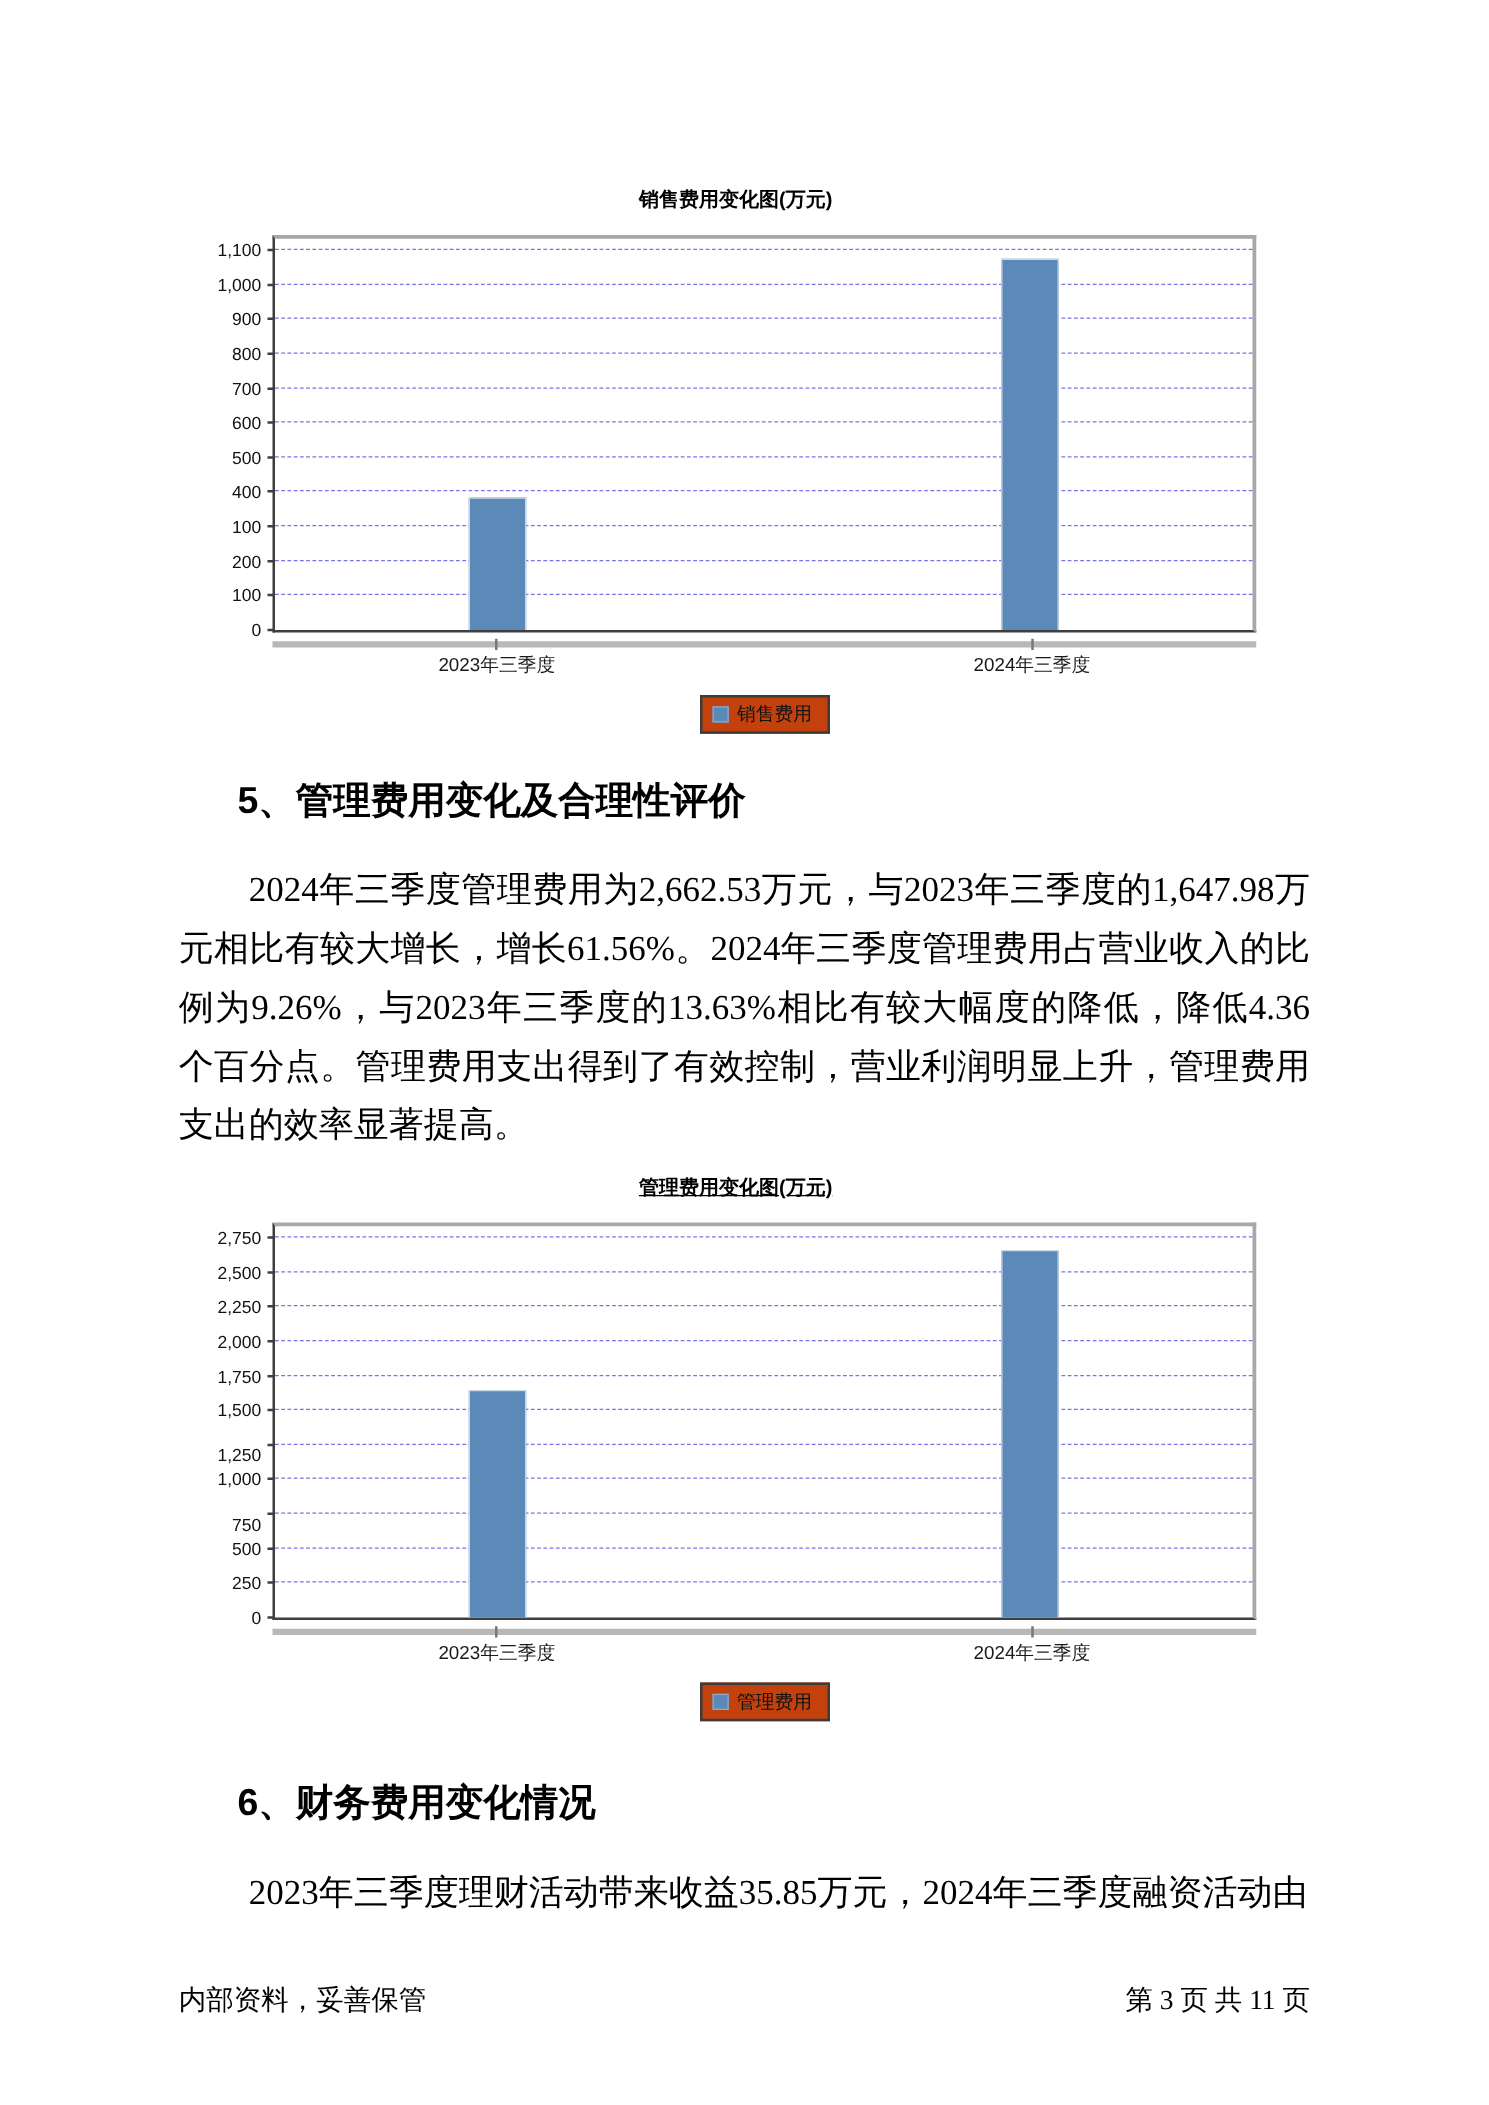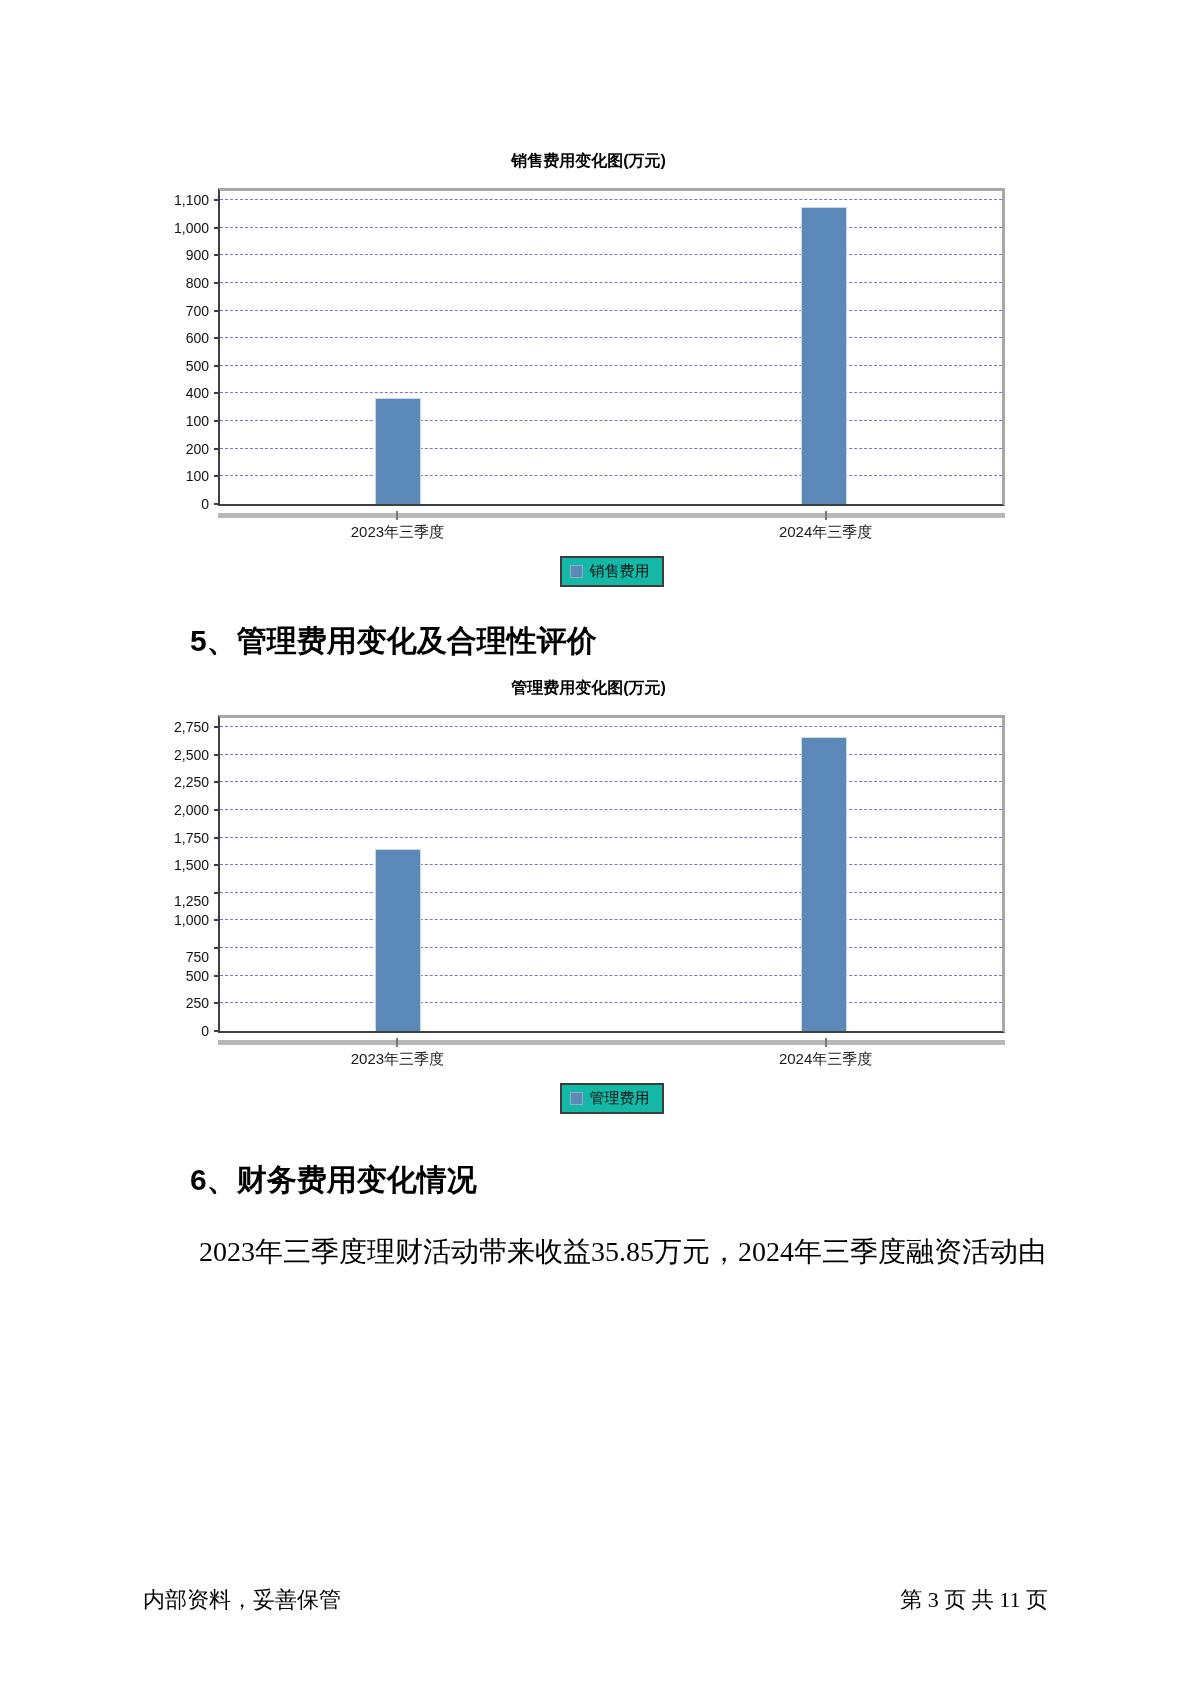--- a/index.html
+++ b/index.html
@@ -9,21 +9,21 @@
     width:1191px; height:1684px;
     margin:0 auto;
     background:#ffffff;
     font-family:"Liberation Serif", serif;
     color:#000;
     overflow:hidden;
   }
   
   .chart-block { width:850px; margin-left:155px; }
   .chart-block.first { padding-top:150px; }
-  .chart-block.second { margin-top:16px; }
+  .chart-block.second { margin-top:16px;text-decoration:underline; }
   .chart-title {
     margin-left:40px; width:787px;
     text-align:center;
     font-family:"Liberation Sans", sans-serif;
     font-weight:bold; font-size:16px; line-height:22px;
     margin-bottom:16px;
     color:#000;
   }
   .plot {
     position:relative;
@@ -71,21 +71,21 @@
   .xlab {
     position:absolute; top:3px;
     transform:translateX(-50%);
     white-space:nowrap;
     font-family:"Liberation Sans", sans-serif;
     font-size:15px; color:#1a1a1a;
   }
   .legend-row { margin-left:63px; width:787px; text-align:center; margin-top:10px; }
   .legend {
     display:inline-flex; align-items:center; gap:7px;
-    border:2px solid #3c3c3c; background:#14b8a6;
+    border:2px solid #3c3c3c; background:#c2410c;
     padding:4px 12px 4px 8px;
     font-family:"Liberation Sans", sans-serif;
     font-size:15px; color:#111;
   }
   .swatch { width:13px; height:13px; display:inline-block; border:1px solid #93a9c4; }
   
   .sec-heading {
     margin:34px 143px 0 190px;
     font-family:"Liberation Sans", sans-serif;
     font-weight:bold; font-size:30px; line-height:40px;
@@ -163,20 +163,21 @@
       </div>
     <div class="legend-row">
       <div class="legend">
         <span class="swatch" style="background: rgb(91, 137, 184);"></span>
         <span>销售费用</span>
       </div>
     </div>
   </section>
 
   <h2 class="sec-heading">5、管理费用变化及合理性评价</h2>
+  <p class="body-para">2024年三季度管理费用为2,662.53万元，与2023年三季度的1,647.98万元相比有较大增长，增长61.56%。2024年三季度管理费用占营业收入的比例为9.26%，与2023年三季度的13.63%相比有较大幅度的降低，降低4.36个百分点。管理费用支出得到了有效控制，营业利润明显上升，管理费用支出的效率显著提高。</p>
 
   <section class="chart-block second">
     <div class="chart-title">管理费用变化图(万元)</div>
     <div class="plot">
         <div class="gridline" style="bottom: 27.6364px;"></div>
         <div class="gridline" style="bottom: 55.2727px;"></div>
         <div class="gridline" style="bottom: 82.9091px;"></div>
         <div class="gridline" style="bottom: 110.545px;"></div>
         <div class="gridline" style="bottom: 138.182px;"></div>
         <div class="gridline" style="bottom: 165.818px;"></div>

